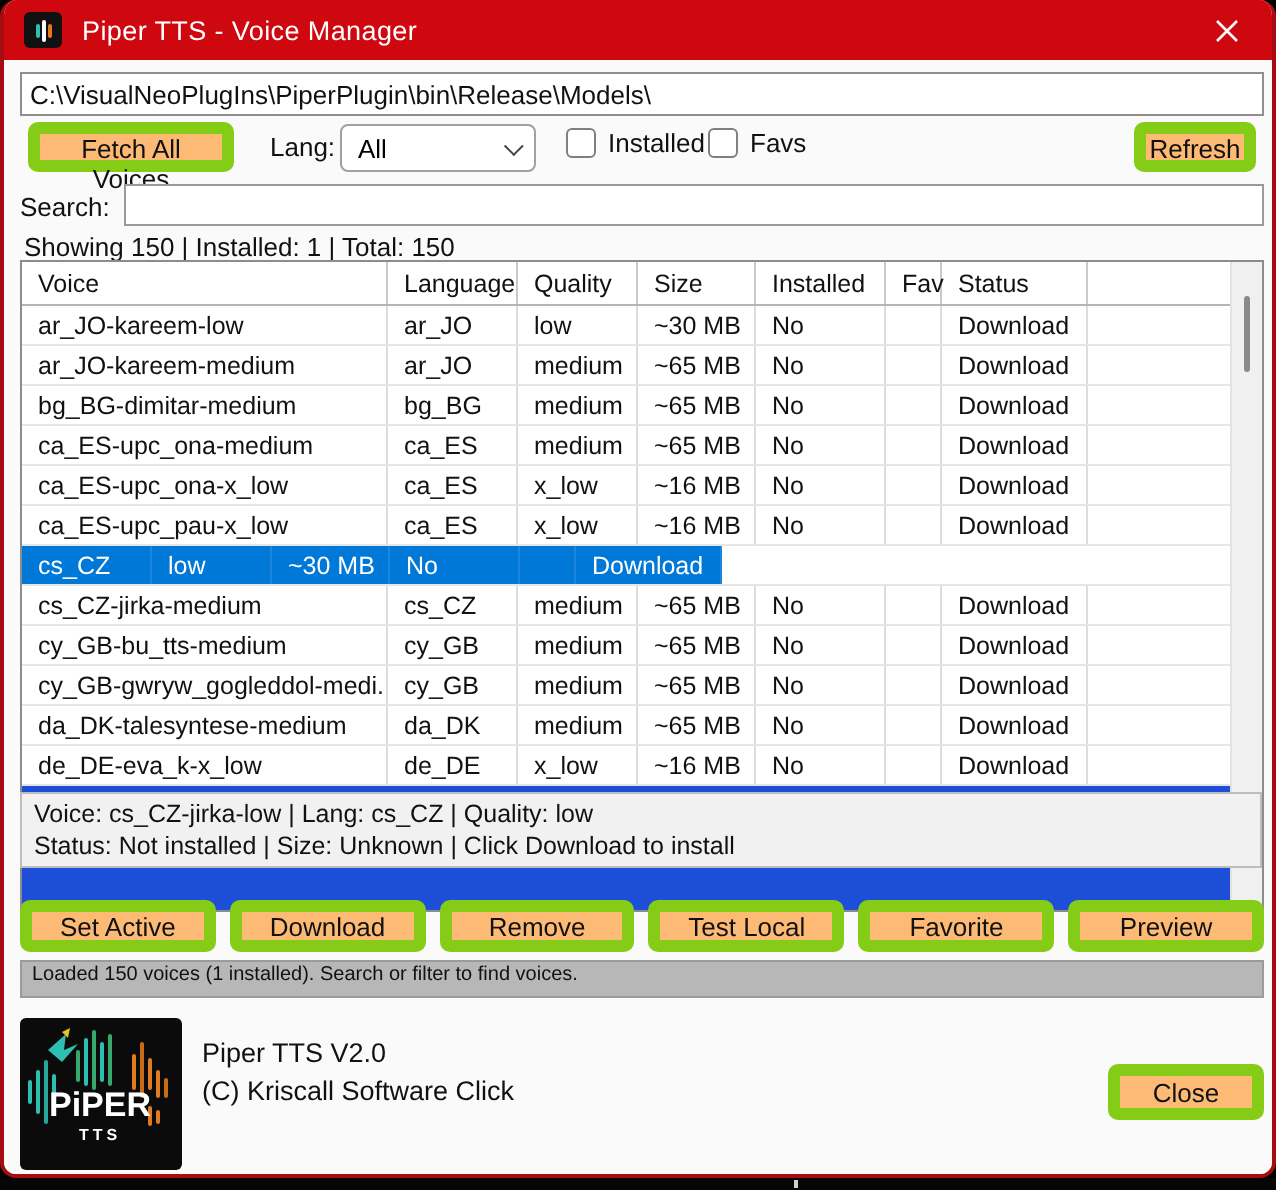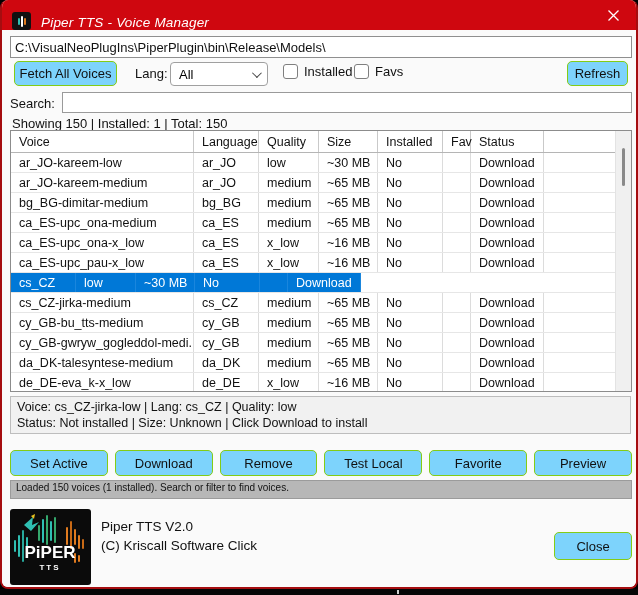--- a/index.html
+++ b/index.html
@@ -3,33 +3,33 @@
 <meta charset="utf-8">
 <style>
   * { box-sizing: border-box; margin: 0; padding: 0; }
   html,body { width:638px; height:595px; background:#000; overflow:hidden;
               font-family:"Liberation Sans", sans-serif; }
   .window { position:absolute; top:0; left:0; width:638px; height:589px;
             background:#fafafa; border:2px solid #a50d10; border-top:none;
             border-radius:8px; overflow:hidden; }
   
   .titlebar { position:absolute; top:0; left:0; width:100%; height:30px;
-              background:#cf070f; display:flex; align-items:flex-end;font-style:italic; }
+              background:#cf070f; display:flex; align-items:center; }
   .app-icon { width:19px; height:18px; margin-left:10px; border-radius:3px;
               background:#111; display:flex; align-items:center; justify-content:center; gap:1px; }
   .app-icon i { display:block; width:2px; border-radius:1px; }
   .title-text { color:#fff; font-size:13.5px; margin-left:10px; letter-spacing:.2px; }
   .tb-close { margin-left:auto; width:46px; height:30px; display:flex;
               align-items:center; justify-content:center; cursor:pointer; }
   
   .path-input { position:absolute; left:8px; top:36px; width:622px; height:22px;
                 border:1px solid #8f8f8f; background:#fff; font-size:13px;
                 padding:0 4px; font-family:"Liberation Sans",sans-serif; color:#111; }
   .toolbar { position:absolute; left:0; top:61px; width:100%; height:26px; }
-  .btn { background:#7dd3fc; border:1px solid #84cc16; border-radius:5px;
+  .btn { background:#fdba74; border:6px solid #84cc16; border-radius:5px;
          font-size:13px; color:#111; text-align:center; cursor:pointer;
          font-family:"Liberation Sans",sans-serif; }
   .fetch-btn { position:absolute; left:12px; top:0; width:103px; height:25px; }
   .lang-label { position:absolute; left:133px; top:5px; font-size:13px; color:#111; }
   .lang-select { position:absolute; left:168px; top:1px; width:98px; height:24px;
                  background:#fff; border:1px solid #a0a0a0; border-radius:4px;
                  display:flex; align-items:center; padding:0 8px; font-size:13px; cursor:pointer;gap:28px; }
   .chev { margin-left:auto; width:7px; height:7px; border-right:1.4px solid #444;
           border-bottom:1.4px solid #444; transform:rotate(45deg) translateY(-2px); }
   .chk { position:absolute; top:3px; display:flex; align-items:center; gap:6px;
@@ -37,21 +37,21 @@
   .chk .box { width:15px; height:15px; border:1px solid #7f7f7f; border-radius:3px; background:#fff; }
   .chk-installed { left:281px; }
   .chk-favs { left:352px; }
   .refresh-btn { position:absolute; left:565px; top:0; width:61px; height:25px; }
   .search-label { position:absolute; left:8px; top:96px; font-size:13px; color:#111; }
   .search-input { position:absolute; left:60px; top:92px; width:570px; height:21px;
                   border:1px solid #9a9a9a; background:#fff; font-size:13px; padding:0 4px;
                   font-family:"Liberation Sans",sans-serif; }
   .summary { position:absolute; left:10px; top:116px; font-size:13px; color:#111; }
   
-  .grid { position:absolute; left:8px; top:130px; width:622px; height:262px;
+  .grid { position:absolute; left:8px; top:130px; width:622px; height:326px;
           background:#1d4ed8; border:1px solid #8c8c8c; }
   .grid-inner { position:absolute; left:0; top:0; right:16px; bottom:0; overflow:hidden; }
   .thead { display:flex; height:22px; border-bottom:1px solid #b5b5b5; background:#fff; }
   .hcell { font-size:12.5px; color:#111; padding:4px 0 0 8px; border-right:1px solid #c9c9c9; }
   .trow { display:flex; height:20px; border-bottom:1px solid #e6e6e6; background:#fff; cursor:default; }
   .tcell { font-size:12.5px; color:#111; padding:3px 0 0 8px; border-right:1px solid #dcdcdc;
            white-space:nowrap; overflow:hidden; }
   .col-voice{width:183px} .col-language{width:65px} .col-quality{width:60px}
   .col-size{width:59px} .col-installed{width:65px} .col-fav{width:28px}
   .col-status{width:73px} .col-filler{flex:1; border-right:none;}

